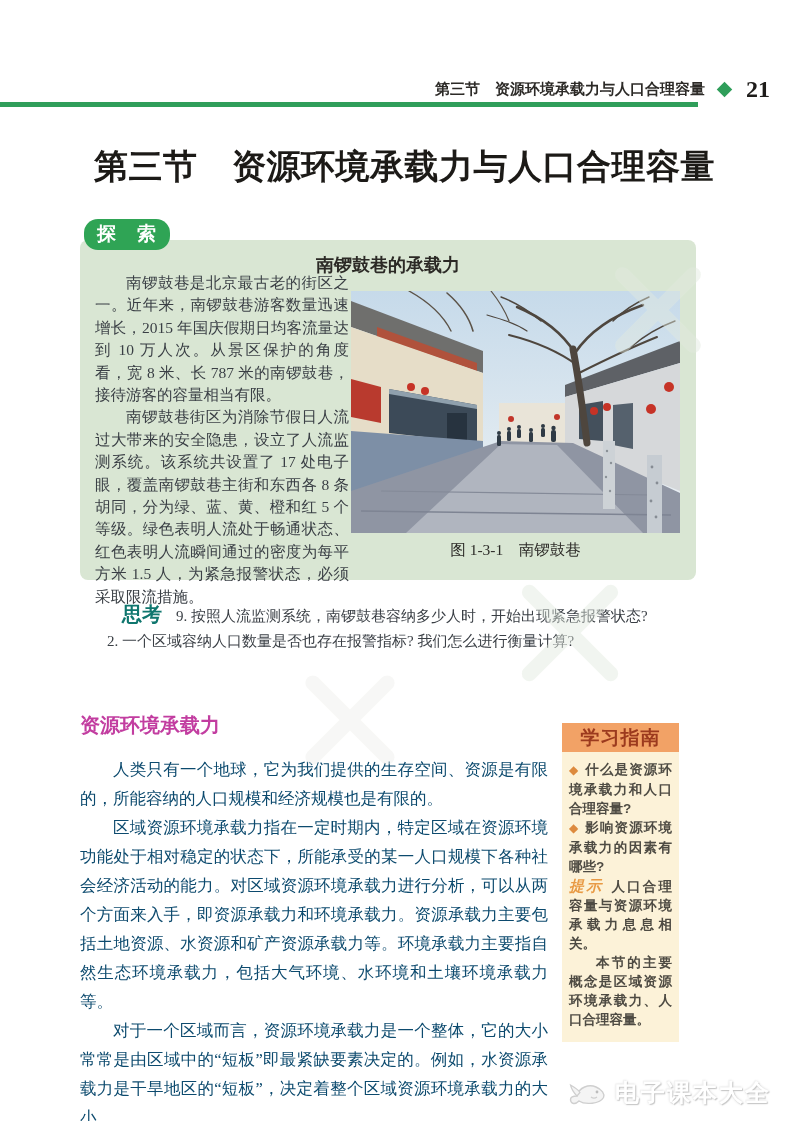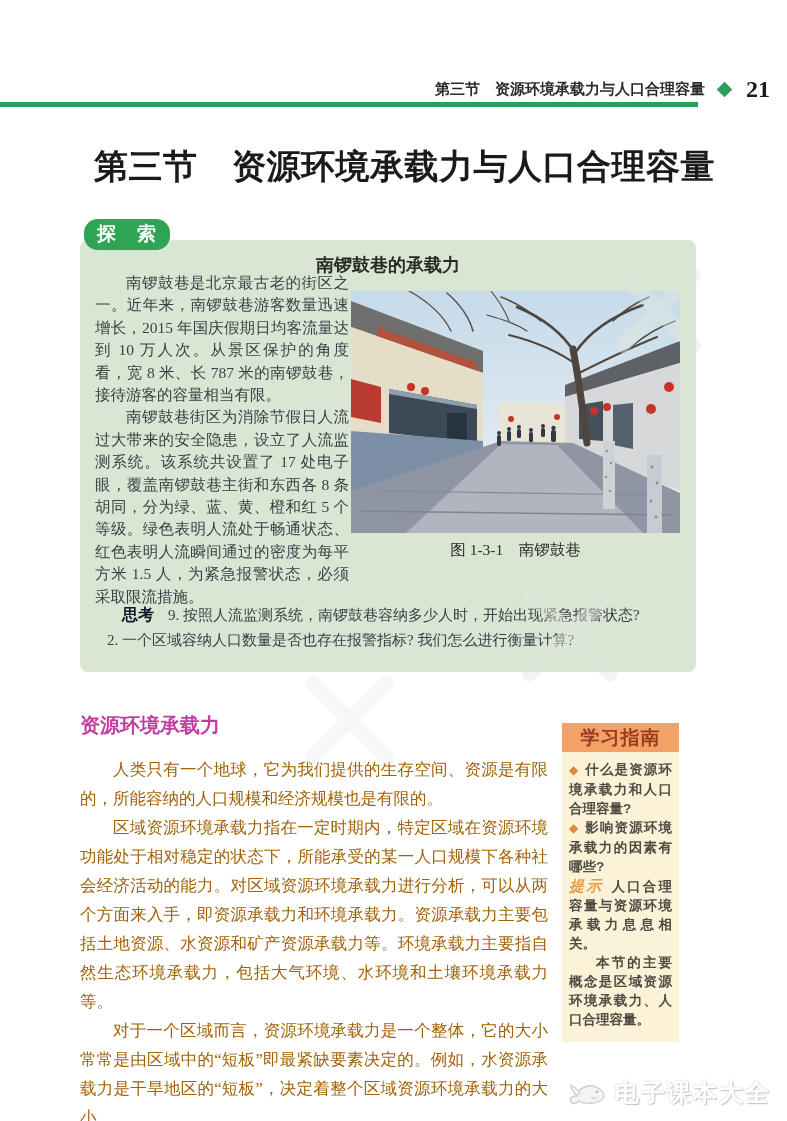--- a/index.html
+++ b/index.html
@@ -13,37 +13,37 @@
   .rh-page{font-size:24px;font-weight:bold;color:#1e1c1a;}
   .green-rule{position:absolute;top:102px;left:0;width:698px;height:5px;background:#2f9e5a;}
 
   
   .title{position:absolute;top:144px;left:94px;margin:0;font-size:34px;font-weight:bold;
          color:#1c1a17;letter-spacing:0.5px;white-space:nowrap;}
 
   
   .explore-label{position:absolute;top:219px;left:84px;z-index:3;background:#2fa455;color:#ffffff;
         font-size:19px;font-weight:bold;padding:2px 13px 3px;border-radius:14px;letter-spacing:1px;}
-  .explore-panel{position:absolute;top:240px;left:80px;width:616px;height:432px;background:#d9e6d3;border-radius:8px;}
+  .explore-panel{position:absolute;top:240px;left:80px;width:616px;height:340px;background:#d9e6d3;border-radius:8px;}
   .panel-title{position:absolute;top:13px;left:0;width:100%;margin:0;text-align:center;
         font-size:18px;font-weight:bold;color:#2b2925;}
   .panel-text{position:absolute;left:15px;top:32px;width:254px;}
   .panel-text p{margin:0;font-size:15.5px;line-height:22.4px;text-indent:2em;color:#3a3f45;text-align:justify;}
   .photo{position:absolute;left:271px;top:51px;width:329px;height:242px;margin:0;overflow:hidden;}
   .photo svg{display:block;width:329px;height:242px;}
   .caption{position:absolute;left:271px;top:300px;width:329px;text-align:center;font-size:15.5px;color:#2d2b28;}
   .think{position:absolute;left:27px;top:362px;width:582px;font-size:15px;line-height:25px;color:#3a3f45;}
   .think p{margin:0;}
-  .think-label{color:#0f172a;font-weight:bold;font-size:16px;margin:12px 14px 0 15px;}
+  .think-label{color:#0f766e;font-weight:bold;font-size:20px;margin:12px 14px 0 15px;}
 
   
   .main-col{position:absolute;left:80px;top:712px;width:468px;}
   .sec-heading{margin:0 0 16px 0;font-family:"Liberation Sans","DejaVu Sans",sans-serif;
         font-size:20px;font-weight:bold;color:#c23da0;}
-  .body-p{margin:0;font-size:16.5px;line-height:29px;text-align:justify;text-indent:2em;color:#a16207;}
+  .body-p{margin:0;font-size:16.5px;line-height:29px;text-align:justify;text-indent:2em;color:#0c4a6e;}
 
   
   .guide{position:absolute;left:562px;top:723px;width:117px;font-family:"Liberation Sans","DejaVu Sans",sans-serif;}
   .guide-head{height:29px;line-height:29px;background:#f2a266;color:#9c3a1e;text-align:center;
         font-size:19px;font-weight:bold;letter-spacing:1px;}
   .guide-body{background:#fcf2d8;padding:8px 7px 13px;}
   .guide-body p{margin:0;font-size:13.5px;font-weight:600;line-height:19px;color:#4e4b43;text-align:justify;}
   .g-diamond{color:#dd8a3e;font-size:12px;margin-right:6px;}
   .guide-q{margin-bottom:2px;}
   .guide-tip{margin-top:5px;}

